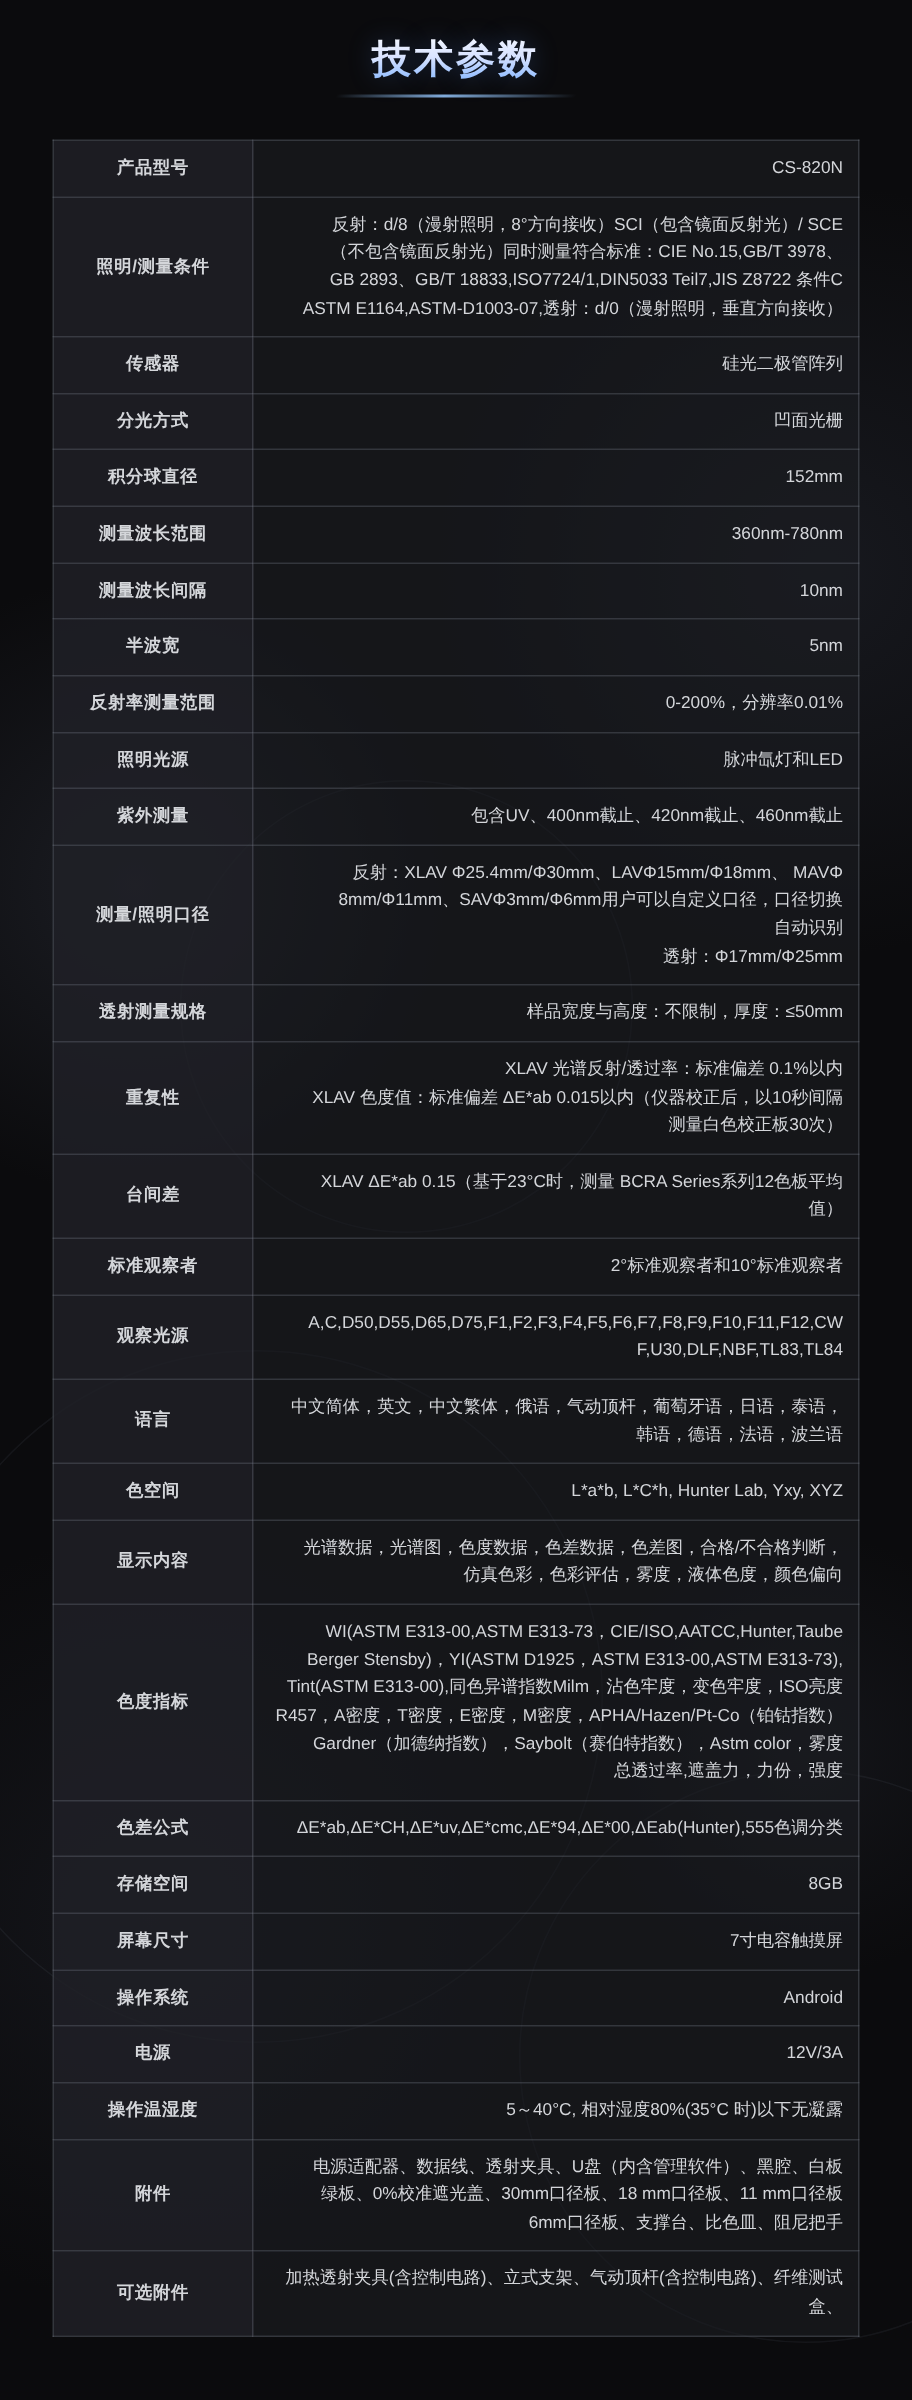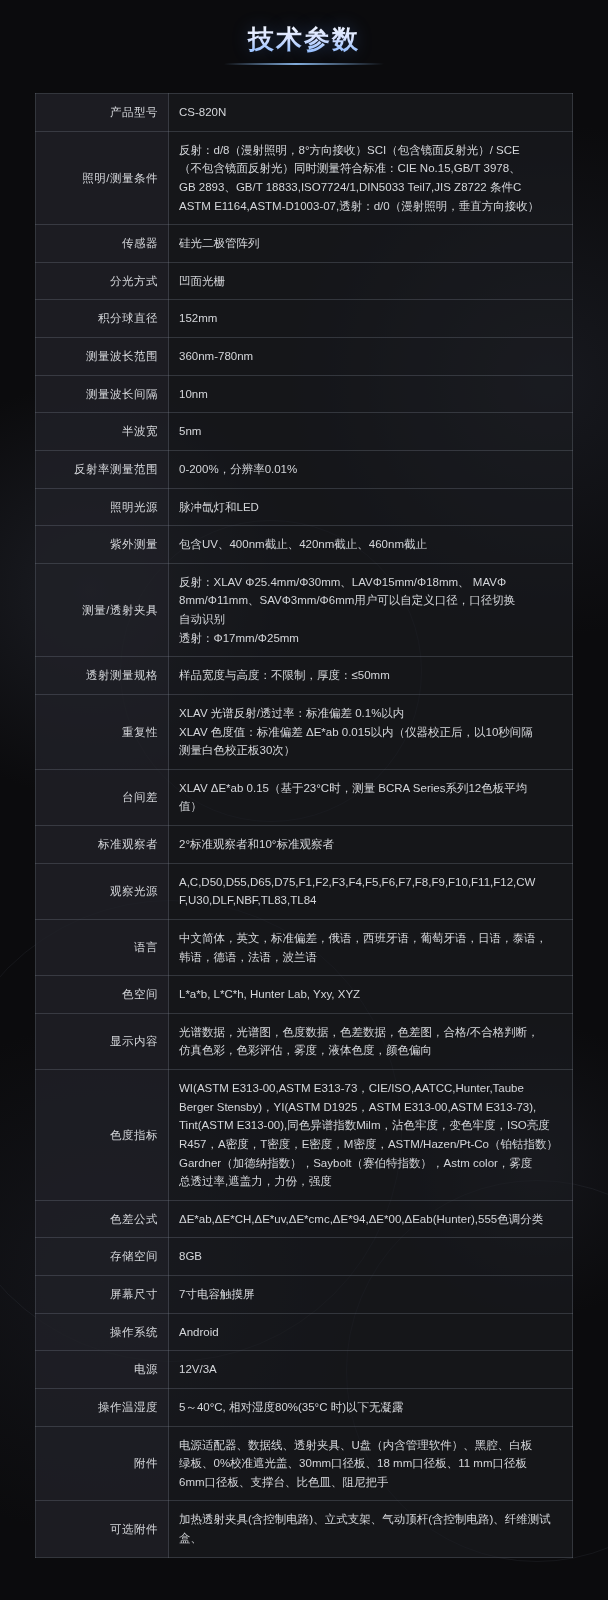--- a/index.html
+++ b/index.html
@@ -93,28 +93,29 @@
   table.spec td {
     border: 1px solid rgba(122,128,142,0.30);
     font-size: 11.5px;
     line-height: 1.62;
     color: #d4d6da;
     vertical-align: middle;
     padding: 9px 10px;
   }
   td.k {
     width: 112px;
-    text-align: right;
+    text-align: center;
     color: #e9eaee;
     font-size: 12px;
     letter-spacing: 0.5px;
     background: rgba(34,35,41,0.55);
+    font-weight: bold;
   }
   td.v {
-    text-align: left;
+    text-align: right;
     padding-left: 12px;
     color: #cfd1d6;
   }
   td.v .ln { display: block; }
 </style>
 </head>
 <body>
 
 <div class="bg-glow g1"></div>
 <div class="bg-glow g2"></div>
@@ -196,21 +197,21 @@
             <span class="ln">脉冲氙灯和LED</span>
           </td>
         </tr>
         <tr>
           <td class="k">紫外测量</td>
           <td class="v">
             <span class="ln">包含UV、400nm截止、420nm截止、460nm截止</span>
           </td>
         </tr>
         <tr>
-          <td class="k">测量/透射夹具</td>
+          <td class="k">测量/照明口径</td>
           <td class="v">
             <span class="ln">反射：XLAV Φ25.4mm/Φ30mm、LAVΦ15mm/Φ18mm、 MAVΦ</span>
             <span class="ln">8mm/Φ11mm、SAVΦ3mm/Φ6mm用户可以自定义口径，口径切换</span>
             <span class="ln">自动识别</span>
             <span class="ln">透射：Φ17mm/Φ25mm</span>
           </td>
         </tr>
         <tr>
           <td class="k">透射测量规格</td>
           <td class="v">
@@ -241,21 +242,21 @@
         <tr>
           <td class="k">观察光源</td>
           <td class="v">
             <span class="ln">A,C,D50,D55,D65,D75,F1,F2,F3,F4,F5,F6,F7,F8,F9,F10,F11,F12,CW</span>
             <span class="ln">F,U30,DLF,NBF,TL83,TL84</span>
           </td>
         </tr>
         <tr>
           <td class="k">语言</td>
           <td class="v">
-            <span class="ln">中文简体，英文，标准偏差，俄语，西班牙语，葡萄牙语，日语，泰语，</span>
+            <span class="ln">中文简体，英文，中文繁体，俄语，气动顶杆，葡萄牙语，日语，泰语，</span>
             <span class="ln">韩语，德语，法语，波兰语</span>
           </td>
         </tr>
         <tr>
           <td class="k">色空间</td>
           <td class="v">
             <span class="ln">L*a*b, L*C*h, Hunter Lab, Yxy, XYZ</span>
           </td>
         </tr>
         <tr>
@@ -264,21 +265,21 @@
             <span class="ln">光谱数据，光谱图，色度数据，色差数据，色差图，合格/不合格判断，</span>
             <span class="ln">仿真色彩，色彩评估，雾度，液体色度，颜色偏向</span>
           </td>
         </tr>
         <tr>
           <td class="k">色度指标</td>
           <td class="v">
             <span class="ln">WI(ASTM E313-00,ASTM E313-73，CIE/ISO,AATCC,Hunter,Taube</span>
             <span class="ln">Berger Stensby)，YI(ASTM D1925，ASTM E313-00,ASTM E313-73),</span>
             <span class="ln">Tint(ASTM E313-00),同色异谱指数Milm，沾色牢度，变色牢度，ISO亮度</span>
-            <span class="ln">R457，A密度，T密度，E密度，M密度，ASTM/Hazen/Pt-Co（铂钴指数）</span>
+            <span class="ln">R457，A密度，T密度，E密度，M密度，APHA/Hazen/Pt-Co（铂钴指数）</span>
             <span class="ln">Gardner（加德纳指数），Saybolt（赛伯特指数），Astm color，雾度</span>
             <span class="ln">总透过率,遮盖力，力份，强度</span>
           </td>
         </tr>
         <tr>
           <td class="k">色差公式</td>
           <td class="v">
             <span class="ln">ΔE*ab,ΔE*CH,ΔE*uv,ΔE*cmc,ΔE*94,ΔE*00,ΔEab(Hunter),555色调分类</span>
           </td>
         </tr>

